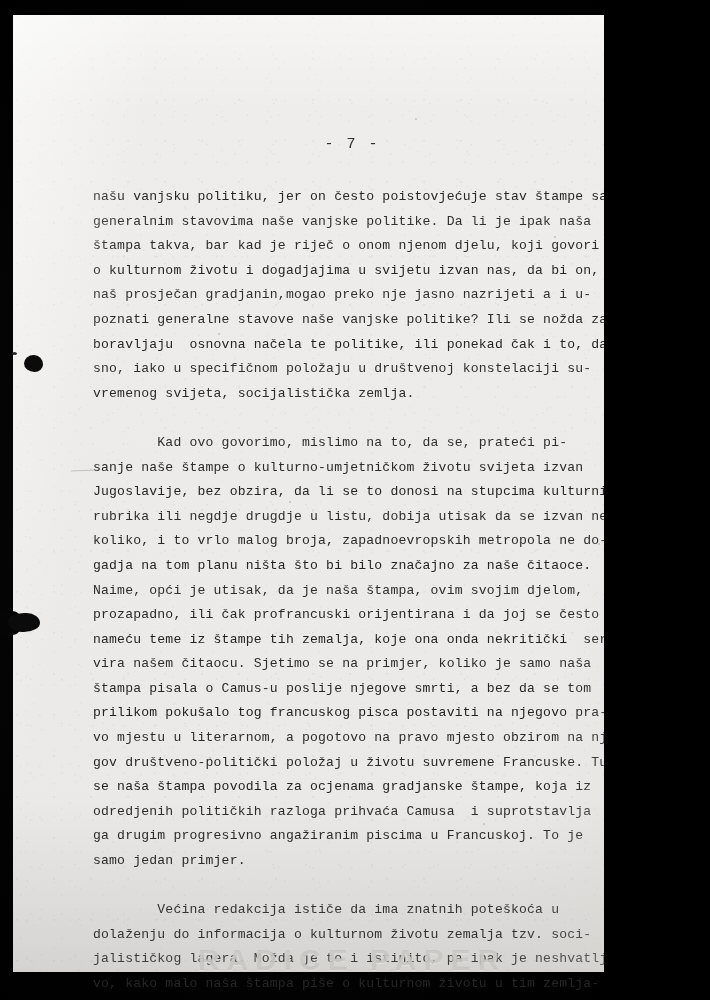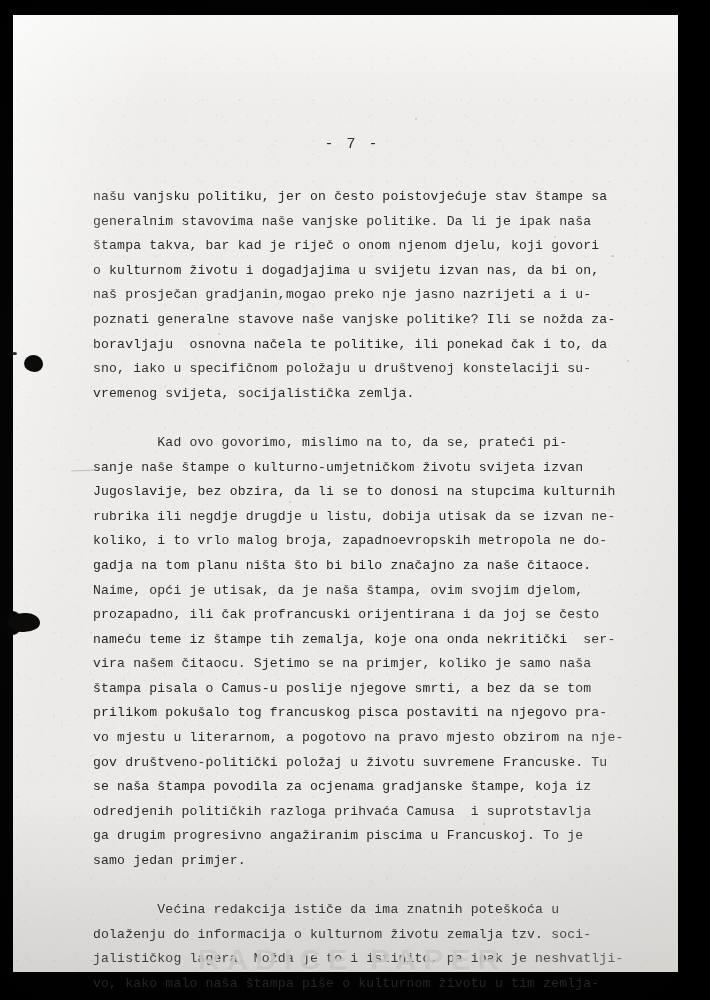--- a/index.html
+++ b/index.html
@@ -4,21 +4,21 @@
 <title>Scanned Typewritten Document Page 7</title>
 <style>
   html, body {
     margin: 0;
     padding: 0;
     background: #000000;
   }
 
   #scan-root {
     position: relative;
-    width: 678px;
+    width: 604px;
     height: 1000px;
     background: #0c4a6e;
     overflow: hidden;
     font-family: "Liberation Mono", "DejaVu Sans Mono", monospace;
   }
 
   
   .scanner-backdrop {
     position: absolute;
     inset: 0;

